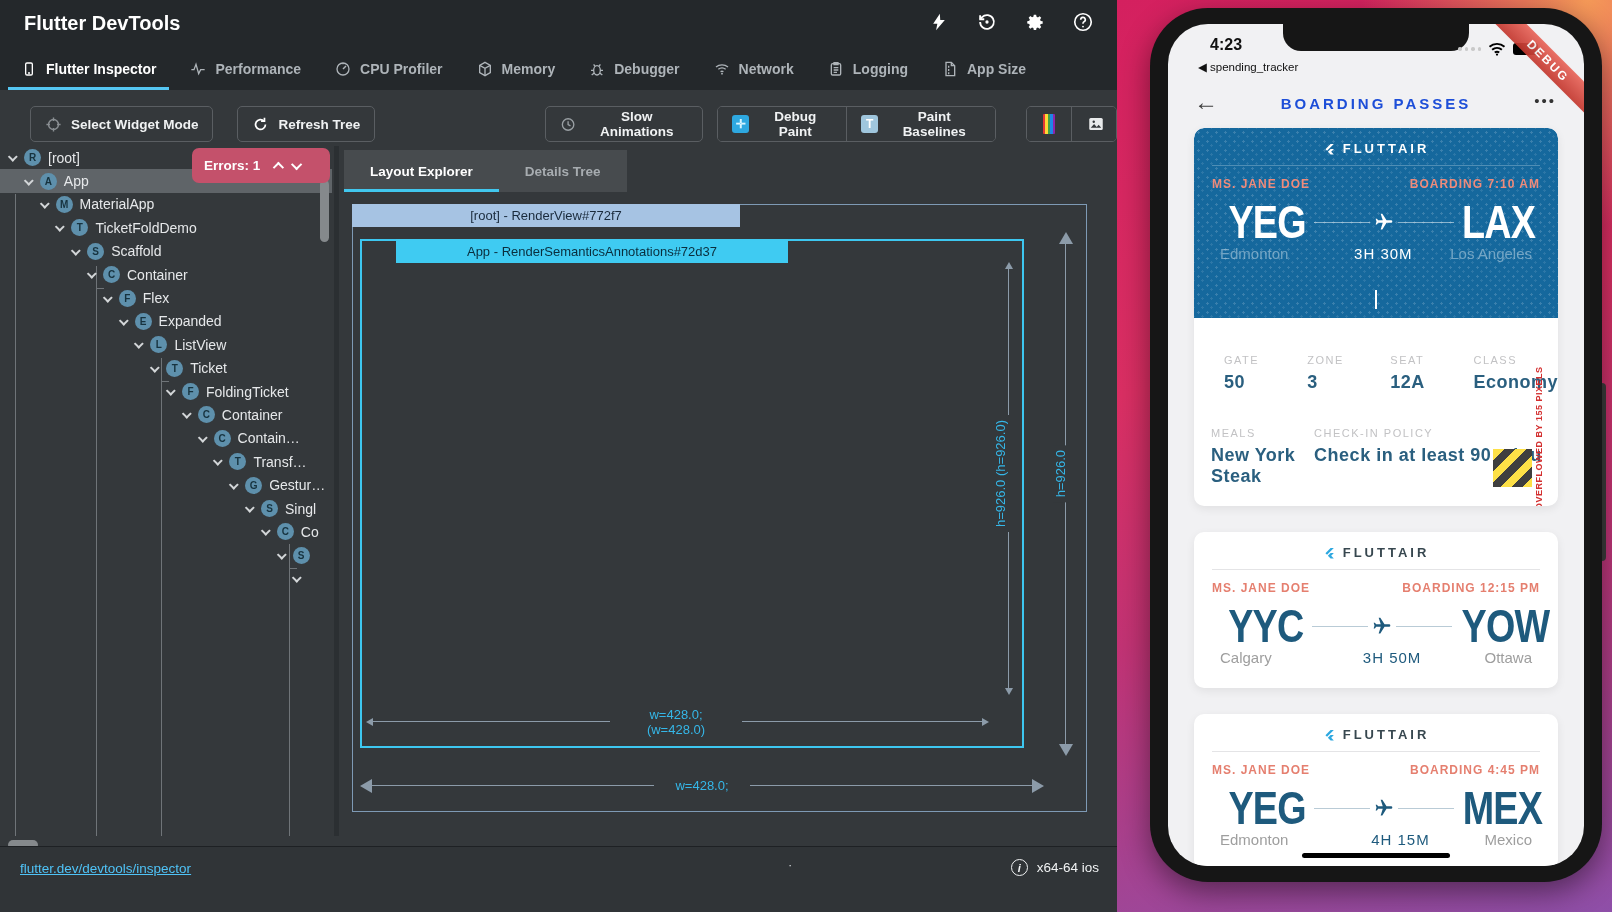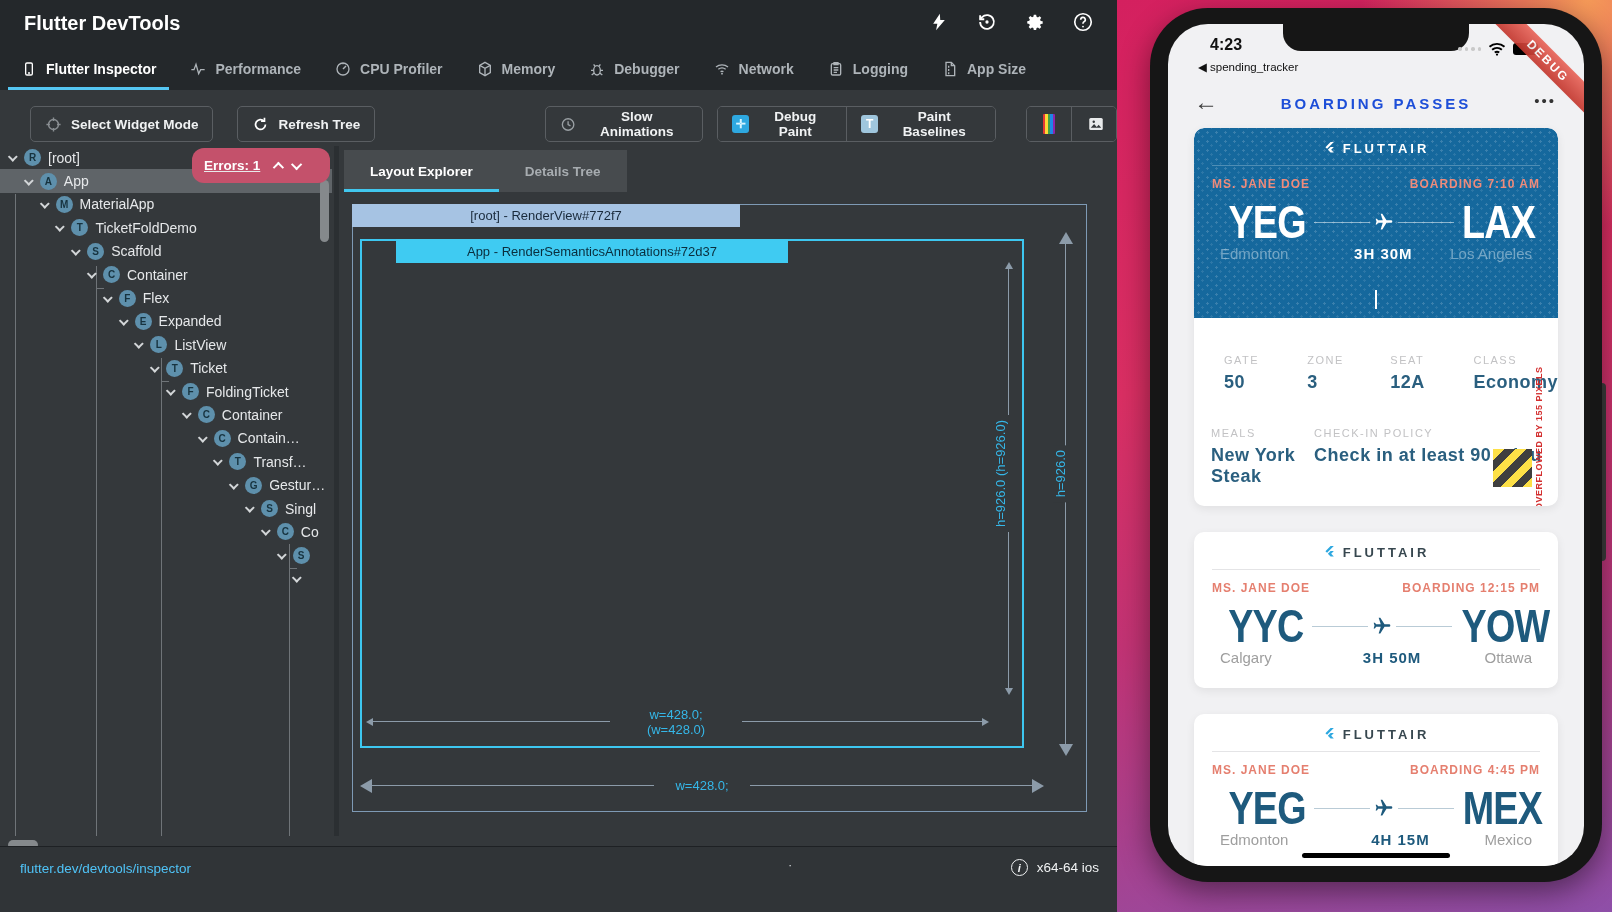--- a/index.html
+++ b/index.html
@@ -41,22 +41,22 @@
   
   .tree { position:absolute; left:0; top:146px; width:332px; height:690px; overflow:hidden; }
   .trow { height:23.4px; display:flex; align-items:center; gap:7px; font-size:14px; color:#e6e8ea; white-space:nowrap; cursor:pointer; }
   .trow.sel { background:#5f6468; }
   .chev { width:7px; height:7px; border-left:2px solid #d3d6d8; border-bottom:2px solid #d3d6d8; transform:rotate(-45deg) translateY(-1px); flex:0 0 auto; }
   .chev.up { transform:rotate(135deg); }
   .badge { width:17px; height:17px; border-radius:50%; background:#5e90ac; color:#17333f; font-size:10px; font-weight:bold;
     display:inline-flex; align-items:center; justify-content:center; flex:0 0 auto; }
   .guide { position:absolute; width:1px; background:#6f7478; }
   .gstub { position:absolute; height:1px; background:#6f7478; }
-  .errors-badge { position:absolute; left:192px; top:2px; width:138px; height:35px; background:#c4516b; border-radius:12px;
-    display:flex; align-items:center; gap:13px; padding:0 12px; z-index:3;text-decoration:underline; }
+  .errors-badge { position:absolute; left:192px; top:2px; width:138px; height:35px; background:#c4516b; border-radius:7px;
+    display:flex; align-items:center; gap:13px; padding:0 12px; z-index:3; }
   .errors-badge .txt { color:#fff; font-size:13.5px; font-weight:bold; }
   .echev { width:8px; height:8px; border-left:2.5px solid #fff; border-bottom:2.5px solid #fff; cursor:pointer; }
   .echev.up { transform:rotate(135deg) translateY(-2px); }
   .echev.down { transform:rotate(-45deg) translateY(-2px); }
   .vscroll { position:absolute; left:320px; top:34px; width:9px; height:62px; background:#85898c; border-radius:5px; z-index:2; }
   .hscroll { position:absolute; left:8px; top:840px; width:30px; height:10px; background:#85898c; border-radius:5px; }
   .panel-divider { position:absolute; left:334px; top:146px; width:5px; height:690px; background:#2b2f32; }
 
   
   .le-tabs { position:absolute; left:344px; top:150px; display:flex; height:42px; }
@@ -71,21 +71,21 @@
   .rect-app { position:absolute; left:8px; top:39px; width:664px; height:509px; border:2px solid #3dc7f0; cursor:pointer; }
   .lbl-app { position:absolute; left:8px; top:39px; width:392px; height:24px; background:#3fcbf2; color:#0a2e3d;
     font-size:13px; display:flex; align-items:center; justify-content:center;margin-left:36px; }
   .vline { position:absolute; width:1px; background:#8c9ba9; }
   .hline { position:absolute; height:1px; background:#8c9ba9; }
   .tri { position:absolute; width:0; height:0; }
   .dimlabel { position:absolute; background:#34383b; color:#35b7e8; font-size:13px; line-height:15px; text-align:center; padding:2px 5px; }
   .dimlabel.vert { writing-mode:vertical-rl; transform:rotate(180deg); line-height:14px; padding:5px 1px; }
 
   .statusbar { position:absolute; left:0; top:846px; width:1117px; height:66px; background:#303437; border-top:1px solid #1e2124; }
-  .sb-link { position:absolute; left:20px; top:14px; color:#4fc3f7; font-size:13.5px; cursor:pointer; }
+  .sb-link { position:absolute; left:20px; top:14px; color:#4fc3f7; font-size:13.5px; text-decoration:underline; cursor:pointer; }
   .sb-dot { position:absolute; left:788px; top:10px; color:#cfd3d6; font-size:13px; }
   .sb-right { position:absolute; right:18px; top:12px; display:flex; align-items:center; gap:9px; color:#f0f2f3; font-size:13.5px; }
   .info-circ { width:17px; height:17px; border-radius:50%; border:1.6px solid #f0f2f3; display:flex; align-items:center; justify-content:center; font-size:11px; font-style:italic; font-weight:bold; }
 
   
   .phone { position:absolute; left:1150px; top:8px; width:452px; height:874px; background:#161616; border-radius:58px;
     box-shadow:0 10px 30px rgba(0,0,0,.45); overflow:hidden; }
   .side-btn { position:absolute; left:1599px; top:383px; width:7px; height:178px; background:#3c3c3c; border-radius:0 4px 4px 0; }
   .screen { position:absolute; left:18px; top:16px; width:416px; height:842px; background:#f1f1f3; border-radius:40px; overflow:hidden; }
   .notch { position:absolute; left:50%; top:0; transform:translateX(-50%); width:186px; height:27px; background:#161616; border-radius:0 0 18px 18px; }
@@ -104,32 +104,32 @@
   .p-title { position:absolute; left:0; top:13px; width:100%; text-align:center; font-size:15px; font-weight:bold; letter-spacing:3px; color:#1d4ed8; }
   .menu-dots { position:absolute; right:28px; top:10px; font-size:15px; letter-spacing:2px; color:#333; cursor:pointer; }
 
   .cards { position:absolute; left:26px; top:104px; width:364px; }
   .card { position:relative; background:#fff; border-radius:10px; box-shadow:0 3px 10px rgba(0,0,0,.07); overflow:hidden; cursor:pointer; }
   .card + .card { margin-top:26px; }
   .bluepart { background:#15689d; position:relative; color:#fff;
     background-image:radial-gradient(rgba(255,255,255,.16) 1.2px, transparent 1.4px),
                      radial-gradient(rgba(255,255,255,.10) 1.2px, transparent 1.4px);
     background-size:9px 9px, 9px 9px; background-position:0 0, 4px 4px; }
-  .logo-row { display:flex; align-items:flex-start; justify-content:center; gap:7px; padding-top:13px; }
+  .logo-row { display:flex; align-items:flex-end; justify-content:center; gap:7px; padding-top:13px; }
   .logo-txt { font-size:13px; font-weight:bold; letter-spacing:3px; }
   .card-divider { height:1px; margin:9px 18px 0; }
   .bluepart .card-divider { background:rgba(255,255,255,.25); }
   .whitecard .card-divider { background:#e4e4e6; }
   .names-row { display:flex; justify-content:space-between; padding:11px 18px 0; font-size:12px; font-weight:bold; letter-spacing:1px; }
   .route-row { display:flex; align-items:center; justify-content:space-between; padding:4px 26px 0; }
   .code { font-size:46px; font-weight:800; letter-spacing:-1px; display:inline-block; transform:scaleX(.82); }
   .planeline { display:flex; align-items:center; gap:4px; flex:1; justify-content:center; }
   .planeline .ln { height:1px; width:56px; }
   .sub-row { display:flex; justify-content:space-between; padding:0 26px; font-size:15px; margin-top:-4px;gap:24px; }
-  .sub-row .dur { font-weight:bold; letter-spacing:1px;margin-left:28px; }
+  .sub-row .dur { font-weight:normal; letter-spacing:1px;margin-left:28px; }
   .bluepart .city { color:rgba(255,255,255,.40); }
   .bluepart .dur { color:#fff; }
   .whitecard .city { color:#9e9e9e; }
   .whitecard .code { color:#1e5a7d; }
   .whitecard .dur { color:#1e5a7d; }
   .whitecard .pax { color:#e57f6f; }
   .bluepart .pax { color:#ef8b7b; }
   .fold-chev { position:absolute; left:50%; bottom:10px; transform:translateX(-50%); }
   .details { position:relative; padding:36px 0 0 30px; }
   .dgrid { display:flex; }

